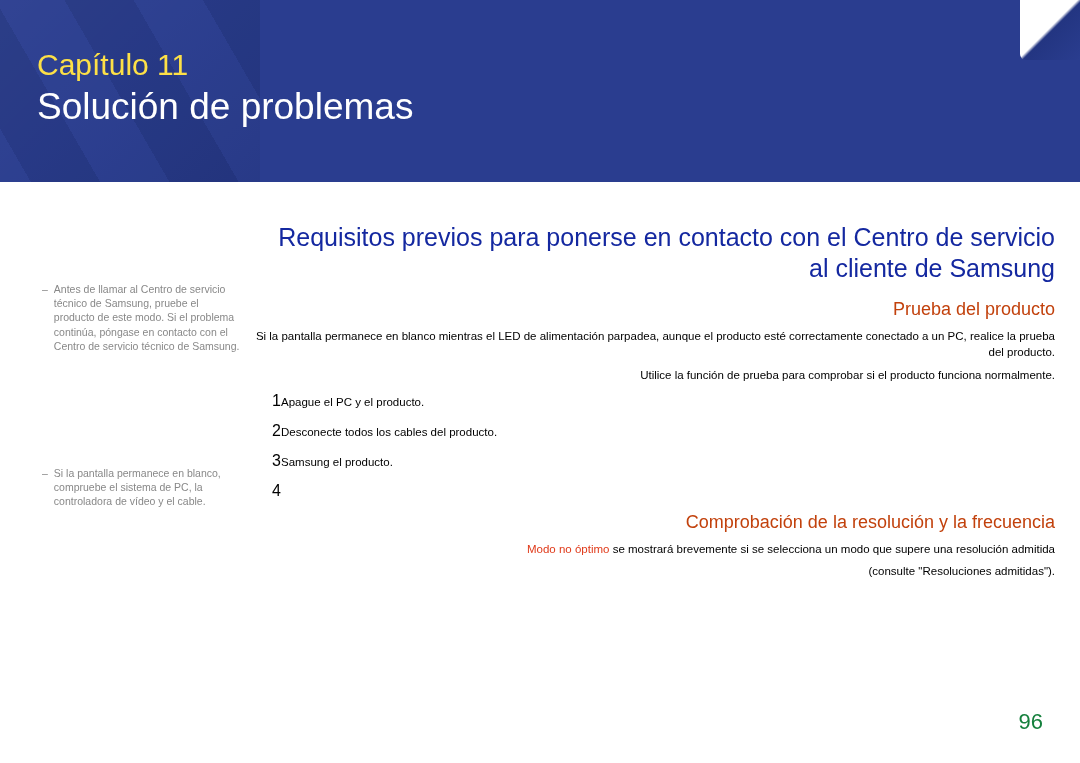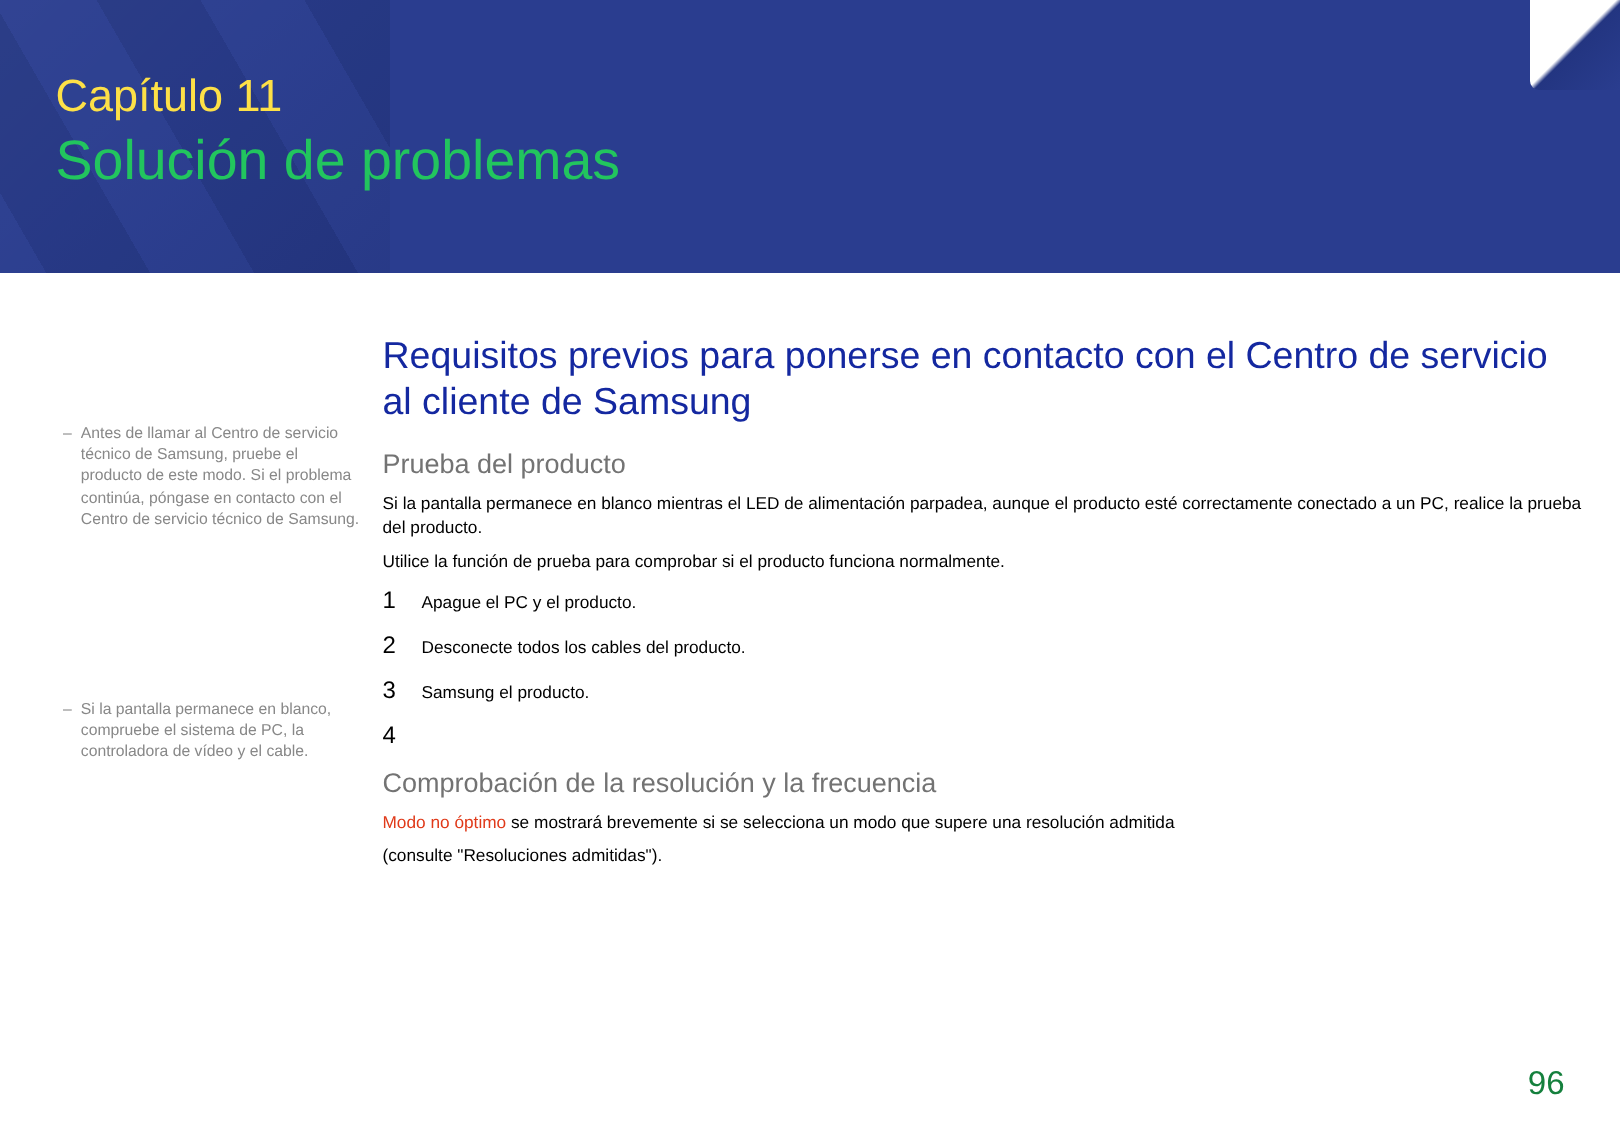--- a/index.html
+++ b/index.html
@@ -41,43 +41,44 @@
   .chapter-label {
     position: absolute;
     left: 37px; top: 48px;
     color: #fde047;
     font-size: 30px;
     font-weight: 400;
   }
   .chapter-title {
     position: absolute;
     left: 37px; top: 86px;
-    color: #22c55e;
+    color: #ffffff;
     font-size: 37px;
     font-weight: 400;
   }
   .content {
     position: absolute;
     left: 0; top: 182px;
     width: 1080px;
     padding: 40px 37px 0 37px;
   }
   .main-col {
     margin-left: 218px;
     width: 800px;
+    text-align: right;
   }
   .section-heading {
     color: #1428a0;
     font-size: 25px;
     font-weight: 400;
     line-height: 1.25;
     margin-bottom: 14px;
   }
   .sub-heading {
-    color: #737373;
+    color: #c2410c;
     font-size: 18px;
     font-weight: 400;
     margin-bottom: 8px;
     margin-top: 2px;
   }
   .body-text {
     color: #000;
     font-size: 11.5px;
     line-height: 1.45;
     margin-bottom: 6px;

